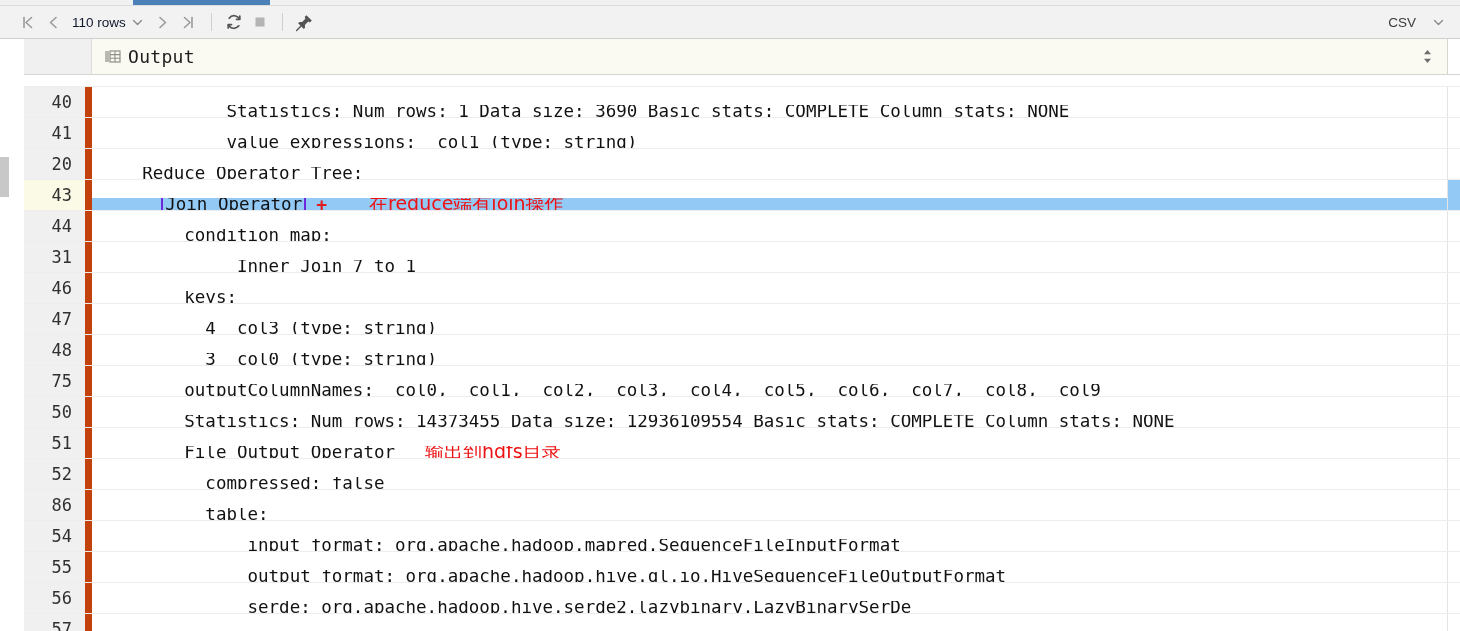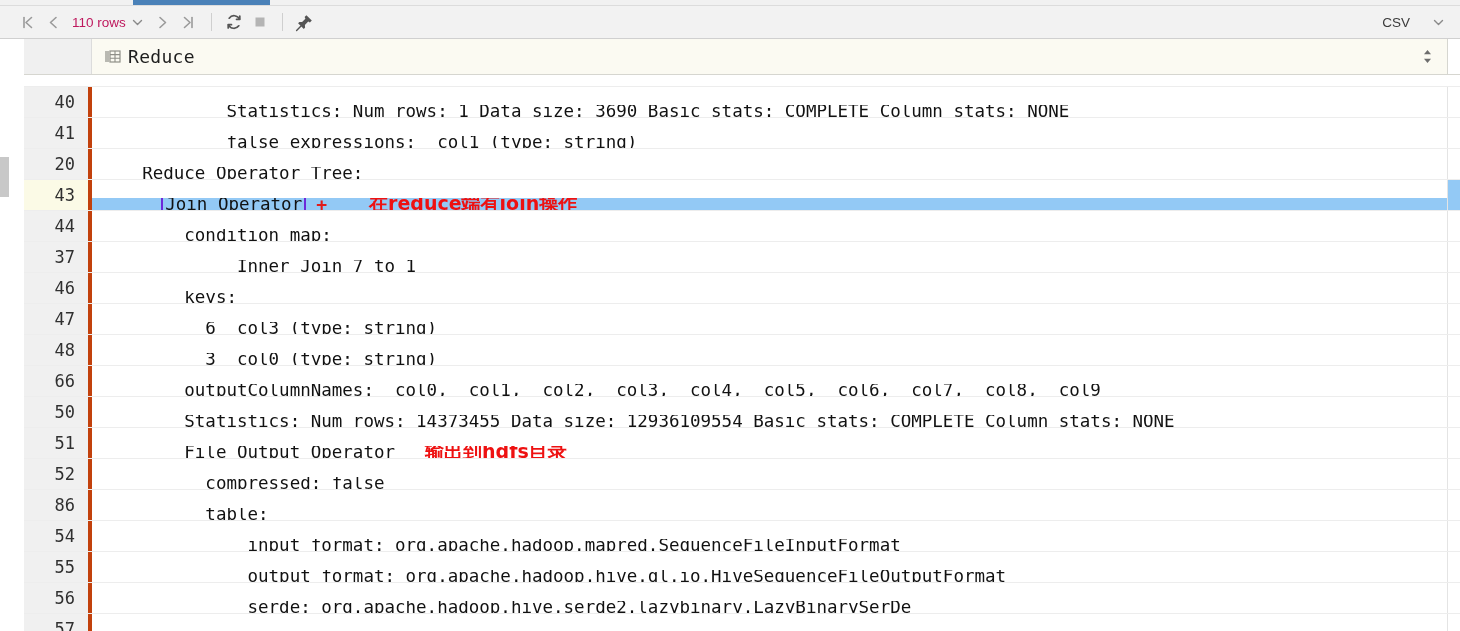--- a/index.html
+++ b/index.html
@@ -43,42 +43,42 @@
     justify-content: center;
     width: 26px;
     height: 26px;
     color: #9a9a9a;
     flex: 0 0 auto;
   }
   .tb-icon.dark { color: #555555; }
   .tb-icon svg { display: block; }
   .rows-label {
     font-size: 13.5px;
-    color: #be185d;
+    color: #0f172a;
     margin: 0 4px 0 6px;
     white-space: nowrap;
   }
   .caret {
     width: 16px; height: 16px;
     display: inline-flex; align-items: center; justify-content: center;
     color: #8a8a8a;
     margin-right: 4px;
   }
   .tb-sep {
     width: 1px;
     height: 18px;
     background: #cfcfcf;
     margin: 0 9px;
     flex: 0 0 auto;
   }
   .tb-spacer { flex: 1 1 auto; }
   .csv-label {
     font-size: 13.5px;
     color: #3b3b3b;
-    margin-right: 20px;
+    margin-right: 14px;
   }
 
   
   .grid-wrap {
     position: relative;
     width: 1460px;
     height: 592px;
     overflow: hidden;
     background: #ffffff;
   }
@@ -145,21 +145,21 @@
   }
   .row.partial-top {
     height: 12px;
     overflow: hidden;
     align-items: flex-end;
   }
   .row .num {
     width: 68px;
     flex: 0 0 auto;
     background: #f0f0f0;
-    border-right: 4px solid #c2410c;
+    border-right: 7px solid #c2410c;
     display: flex;
     align-items: center;
     justify-content: flex-end;
     padding-right: 13px;
     font-family: "DejaVu Sans Mono", monospace;
     font-size: 17px;
     color: #303030;
   }
   .row .cell {
     flex: 1 1 auto;
@@ -196,21 +196,21 @@
     color: #e01b1b;
     font-family: "DejaVu Sans Mono", monospace;
     font-size: 18px;
     font-weight: bold;
     margin-left: 10px;
   }
   .cjk-note {
     color: #ee1111;
     font-family: "DejaVu Sans", sans-serif;
     font-size: 19px;
-    font-weight: bold;
+    font-weight: normal;
     margin-left: 42px;
     white-space: pre;
   }
   .cjk-note.note2 { margin-left: 30px; text-align: center; }
 
   
   .left-v-thumb {
     position: absolute;
     left: 0px;
     top: 118px;
@@ -323,21 +323,21 @@
     <div class="col-header">
       <div class="hdr-gutter"></div>
       <div class="hdr-cell">
         <span class="hdr-icon">
           <svg width="17" height="17" viewBox="0 0 17 17">
             <rect x="1" y="3" width="4" height="11" fill="#b9b9b2"></rect>
             <rect x="6" y="3" width="10" height="11" fill="none" stroke="#8f8f88" stroke-width="1.2"></rect>
             <path d="M6 6.6 H16 M6 10.2 H16 M11 3 V14" stroke="#8f8f88" stroke-width="1.1"></path>
           </svg>
         </span>
-        <span class="hdr-title">Reduce</span>
+        <span class="hdr-title">Output</span>
         <span class="hdr-sort">
           <svg width="11" height="17" viewBox="0 0 11 17" fill="currentColor">
             <path d="M5.5 2 L9 6.2 L2 6.2 Z"></path>
             <path d="M5.5 15 L9 10.8 L2 10.8 Z"></path>
           </svg>
         </span>
       </div>
       <div class="hdr-right-pad"></div>
     </div>
 
@@ -350,21 +350,21 @@
       </div>
 
       <div class="row">
         <div class="num">40</div>
         <div class="cell">            Statistics: Num rows: 1 Data size: 3690 Basic stats: COMPLETE Column stats: NONE</div>
         <div class="tail"></div>
       </div>
 
       <div class="row">
         <div class="num">41</div>
-        <div class="cell">            false expressions: _col1 (type: string)</div>
+        <div class="cell">            value expressions: _col1 (type: string)</div>
         <div class="tail"></div>
       </div>
 
       <div class="row">
         <div class="num">20</div>
         <div class="cell">    Reduce Operator Tree:</div>
         <div class="tail"></div>
       </div>
 
       <div class="row selected">
@@ -375,45 +375,45 @@
         <div class="tail"></div>
       </div>
 
       <div class="row">
         <div class="num">44</div>
         <div class="cell">        condition map:</div>
         <div class="tail"></div>
       </div>
 
       <div class="row">
-        <div class="num">37</div>
+        <div class="num">31</div>
         <div class="cell">             Inner Join 7 to 1</div>
         <div class="tail"></div>
       </div>
 
       <div class="row">
         <div class="num">46</div>
         <div class="cell">        keys:</div>
         <div class="tail"></div>
       </div>
 
       <div class="row">
         <div class="num">47</div>
-        <div class="cell">          6 _col3 (type: string)</div>
+        <div class="cell">          4 _col3 (type: string)</div>
         <div class="tail"></div>
       </div>
 
       <div class="row">
         <div class="num">48</div>
         <div class="cell">          3 _col0 (type: string)</div>
         <div class="tail"></div>
       </div>
 
       <div class="row">
-        <div class="num">66</div>
+        <div class="num">75</div>
         <div class="cell">        outputColumnNames: _col0, _col1, _col2, _col3, _col4, _col5, _col6, _col7, _col8, _col9</div>
         <div class="tail"></div>
       </div>
 
       <div class="row">
         <div class="num">50</div>
         <div class="cell">        Statistics: Num rows: 14373455 Data size: 12936109554 Basic stats: COMPLETE Column stats: NONE</div>
         <div class="tail"></div>
       </div>
 

